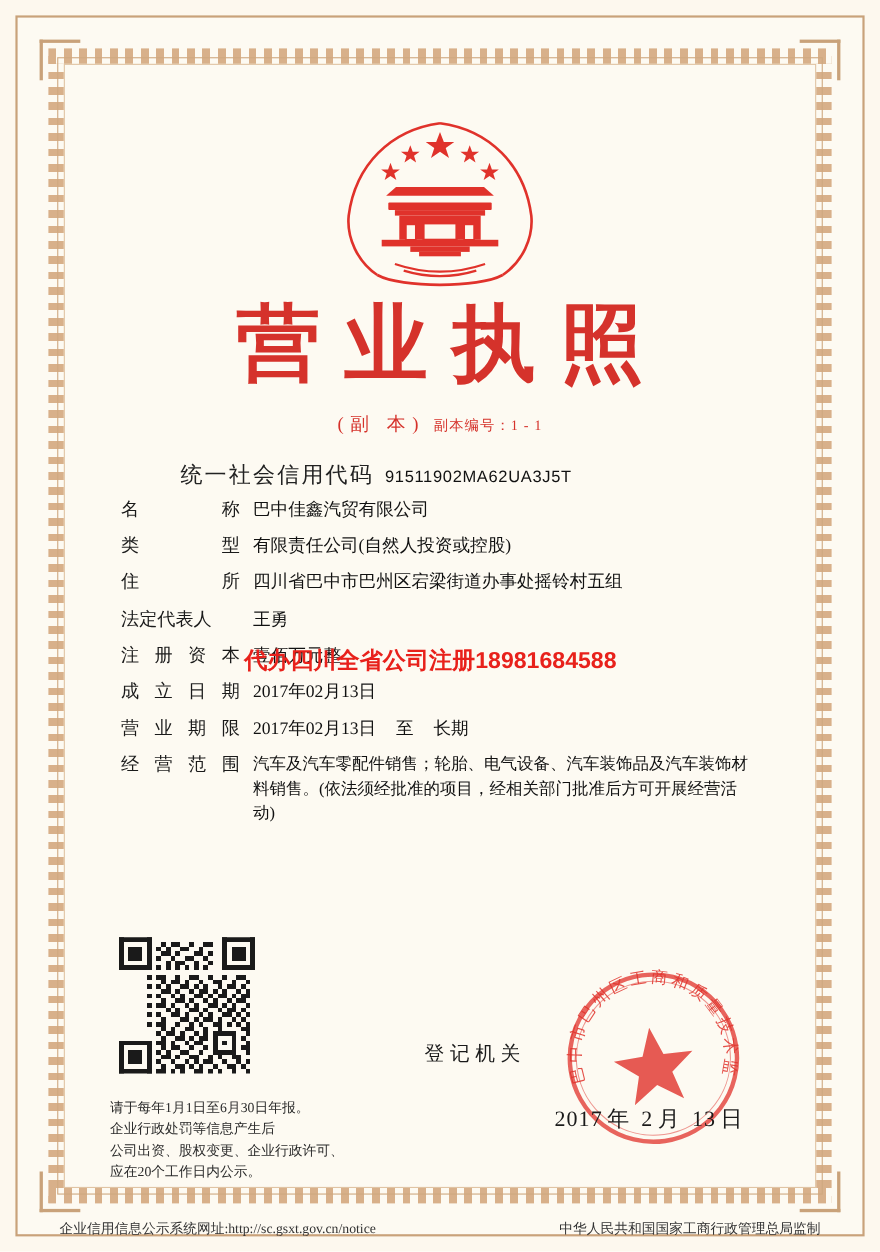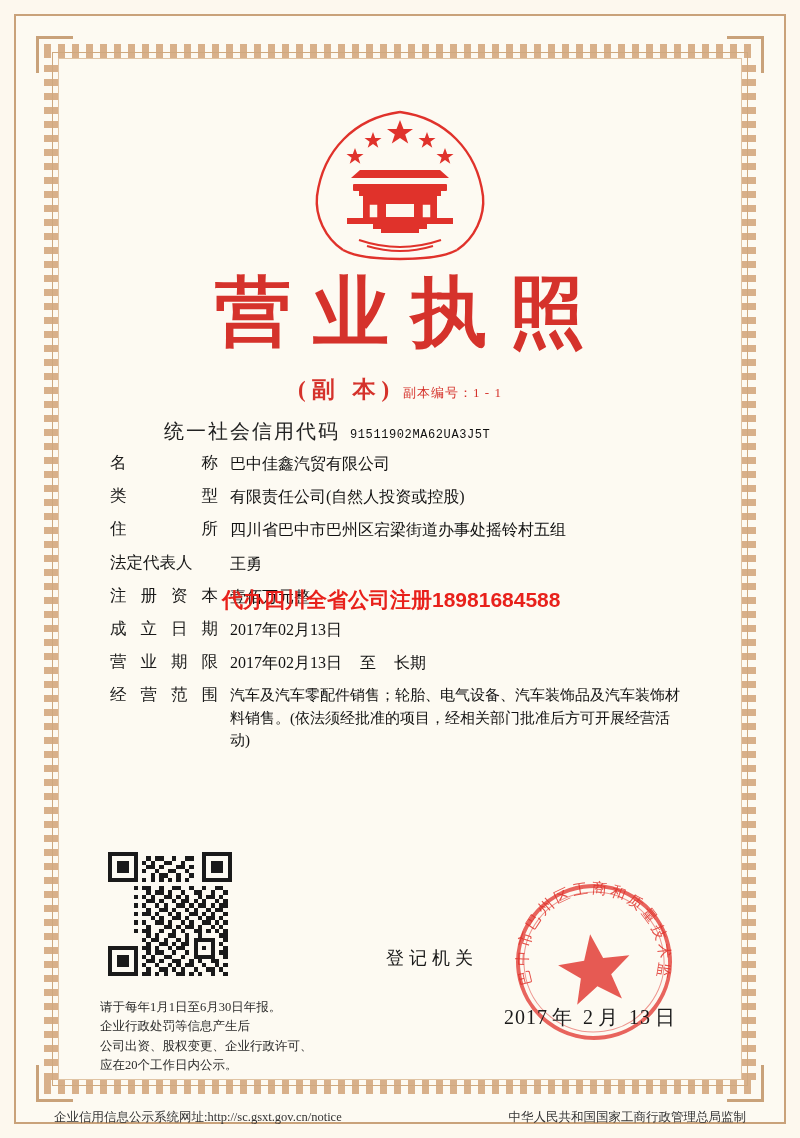--- a/index.html
+++ b/index.html
@@ -91,22 +91,22 @@
     color: #d5322b;
   }
   .subtitle-row {
     position: absolute;
     top: 374px;
     left: 0; right: 0;
     text-align: center;
     color: #d5322b;
   }
   .subtitle {
-    font-size: 23px;
-    font-weight: bold;
+    font-size: 17px;
+    font-weight: normal;
     letter-spacing: 6px;
   }
   .copy-no {
     font-size: 13px;
     margin-left: 8px;
     letter-spacing: 1px;
   }
 
   
   .credit-row {
@@ -119,24 +119,24 @@
   }
   .credit-label {
     font-size: 20px;
     color: #222;
     letter-spacing: 2px;
     width: 220px;
     text-align: right;
     padding-right: 10px;
   }
   .credit-value {
-    font-size: 12px;
+    font-size: 15px;
     color: #111;
     letter-spacing: 0.6px;
-    font-family: Liberation Mono, monospace;
+    font-family: Liberation Sans, sans-serif;
   }
 
   
   .fields {
     position: absolute;
     top: 452px;
     left: 110px;
     width: 600px;
   }
   .field {

